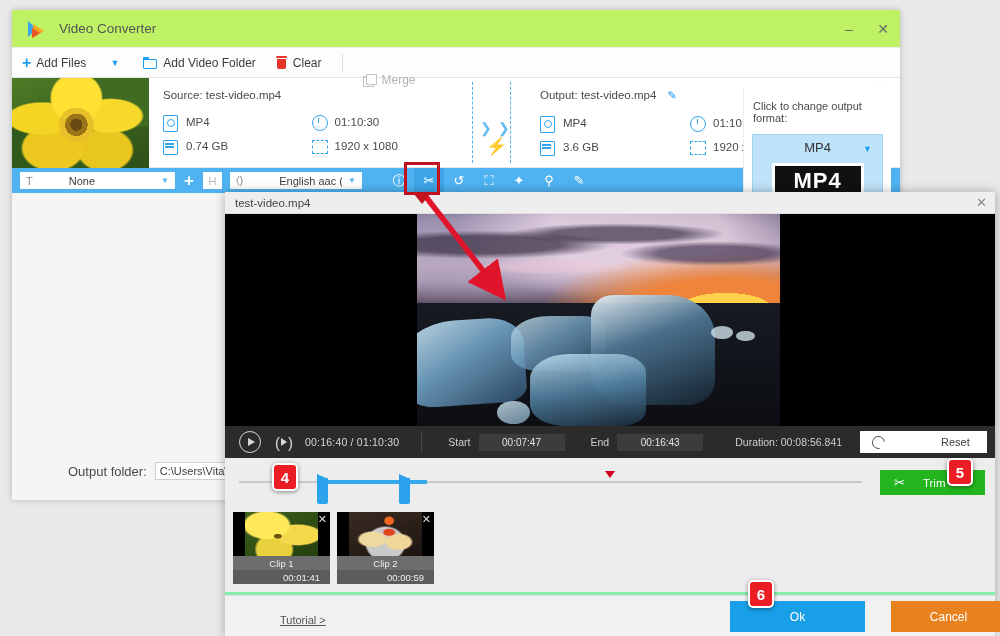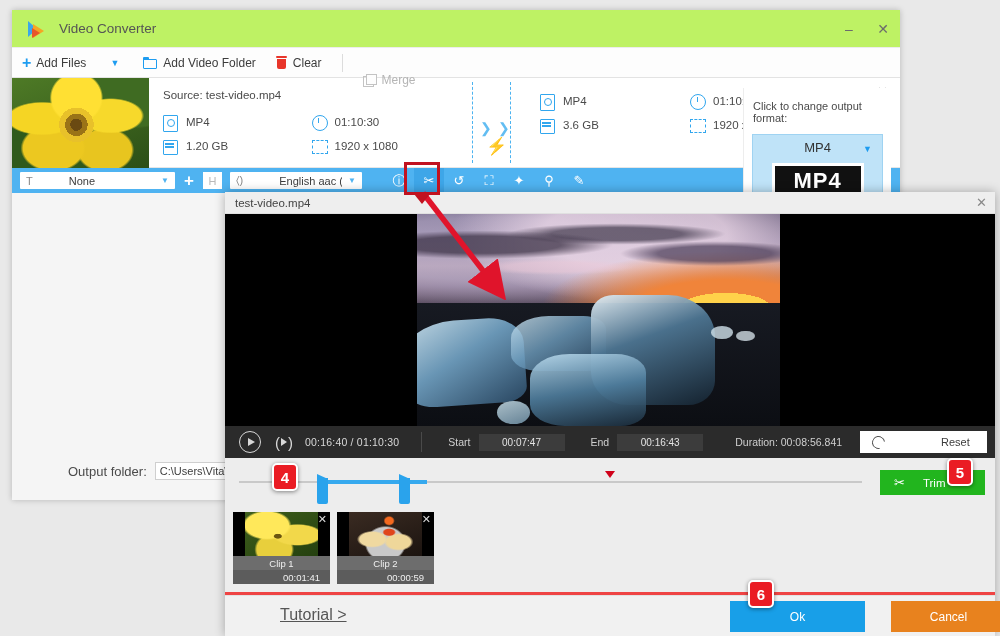--- a/index.html
+++ b/index.html
@@ -125,21 +125,21 @@
   
   #outfolder{ position:absolute; left:0; right:157px; bottom:0; height:58px; background:#f5f5f5;
      display:flex; align-items:center; }
   #of-label{ margin-left:56px; font-size:13px; color:#4a4a4a;}
   #of-input{ margin-left:8px; width:260px; height:18px; background:#fff; border:1px solid #cfcfcf;
      font-size:11px; color:#3c3c3c; padding:0 4px; line-height:16px;}
 
   
   #dialog{
     position:absolute; left:225px; top:192px; width:770px; height:444px;
-    background:#ef4444; box-shadow:0 0 10px rgba(0,0,0,.3);
+    background:#86efac; box-shadow:0 0 10px rgba(0,0,0,.3);
   }
   #dlg-title{ height:22px; background:#eeeeee; display:flex; align-items:center;
      border-bottom:1px solid #e0e0e0; position:relative;}
   #dlg-title-text{ margin-left:10px; font-size:11.5px; color:#444;}
   #dlg-close{ position:absolute; right:8px; top:3px; color:#888; font-size:13px;}
   #video-area{ height:212px; background:#000; position:relative;}
   #video-img{ position:absolute; left:192px; top:0; width:363px; height:212px; overflow:hidden;
      background:#0a0d14;}
   .vsky{ position:absolute; left:0; right:0; top:0; height:47%;
      background:
@@ -239,21 +239,21 @@
        radial-gradient(ellipse at 55% 46%, #e0451c 0 9%, transparent 12%),
        radial-gradient(ellipse at 55% 20%, #f4691f 0 7%, transparent 10%),
        radial-gradient(ellipse at 32% 62%, #f0d9a0 0 18%, transparent 22%),
        radial-gradient(ellipse at 68% 68%, #efd79a 0 17%, transparent 21%),
        radial-gradient(ellipse at 50% 72%, #c9c9c9 0 36%, transparent 40%),
        linear-gradient(160deg,#3a2b22,#1c1410);}
 
   
   #dlg-footer{ position:absolute; left:0; right:0; bottom:0; height:41px; background:#f1f1f1;
      border-top:1px solid #e2e2e2;}
-  #tutorial{ position:absolute; left:55px; top:10px; font-size:16px; color:#555;
+  #tutorial{ position:absolute; left:55px; top:18px; font-size:11px; color:#555;
      text-decoration:underline;}
   #ok-btn{ position:absolute; right:130px; top:5px; width:135px; height:31px; background:#189fe8;
      color:#fff; font-size:12px; display:flex; align-items:center; justify-content:center;}
   #cancel-btn{ position:absolute; right:-11px; top:5px; width:115px; height:31px; background:#e8821e;
      color:#fff; font-size:12px; display:flex; align-items:center; justify-content:center;}
 
   
   .badge{ position:absolute; width:26px; height:28px; background:#ea1c24; color:#fff;
      border:2.5px solid #fff; border-radius:5px; font-size:15px; font-weight:bold;
      display:flex; align-items:center; justify-content:center;
@@ -316,21 +316,21 @@
     <div id="src-cell">
       <div class="finfo-title">Source: test-video.mp4</div>
       <div class="finfo-grid">
         <div class="finfo-col">
           <div class="finfo-line">
             <span class="bi bi-media"></span>
             <span>MP4</span>
           </div>
           <div class="finfo-line">
             <span class="bi bi-file"></span>
-            <span>1.20 GB</span>
+            <span>0.74 GB</span>
           </div>
         </div>
         <div class="finfo-col">
           <div class="finfo-line">
             <span class="bi bi-clock"></span>
             <span>01:10:30</span>
           </div>
           <div class="finfo-line">
             <span class="bi bi-res"></span>
             <span>1920 x 1080</span>
@@ -341,20 +341,24 @@
 
     <div class="divider-zone">
       <div class="dline l"></div>
       <div class="dline r"></div>
       <div class="dchev l">❯</div>
       <div class="dchev r">❯</div>
       <div class="bolt">⚡</div>
     </div>
 
     <div id="out-cell">
+      <div class="finfo-title">
+        <span>Output: test-video.mp4</span>
+        <span class="pencil">✎</span>
+      </div>
       <div class="out-x">✕</div>
       <div class="finfo-grid">
         <div class="finfo-col">
           <div class="finfo-line">
             <span class="bi bi-media"></span>
             <span>MP4</span>
           </div>
           <div class="finfo-line">
             <span class="bi bi-file"></span>
             <span>3.6 GB</span>

